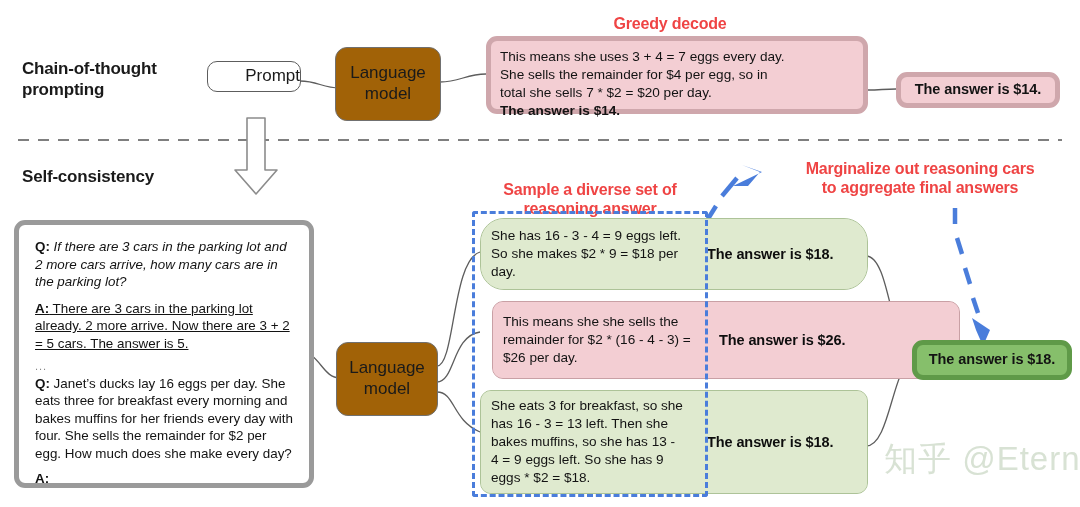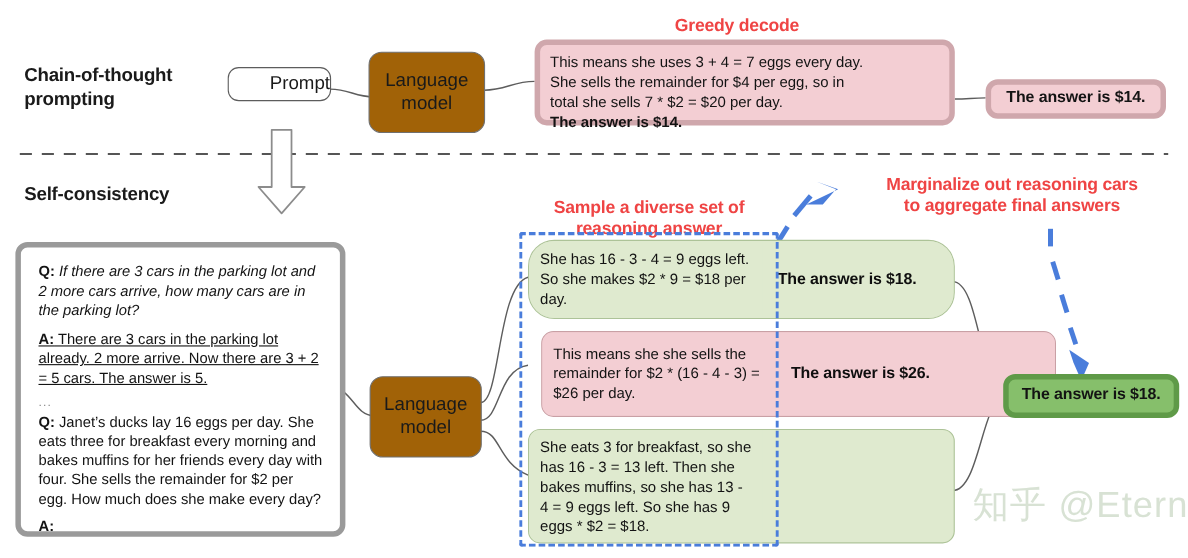--- a/index.html
+++ b/index.html
@@ -243,21 +243,21 @@
   <div class="abs split green" style="left:480px; top:218px; width:388px; height:72px;border-radius:24px;">
     <div class="left" style="width:212px;">She has 16 - 3 - 4 = 9 eggs left. So she makes $2 * 9 = $18 per day.</div>
     <div class="right">The answer is $18.</div>
   </div>
 
   <div class="abs split pink" style="left:480px; top:301px; width:468px; height:78px;margin-left:12px;">
     <div class="left" style="width:212px;">This means she she sells the remainder for $2 * (16 - 4 - 3) = $26 per day.</div>
     <div class="right">The answer is $26.</div>
   </div>
 
-  <div class="abs split green" style="left:480px; top:390px; width:388px; height:104px;flex-direction:column;">
+  <div class="abs split green" style="left:480px; top:390px; width:388px; height:104px;">
     <div class="left" style="width:212px;">She eats 3 for breakfast, so she has 16 - 3 = 13 left. Then she bakes muffins, so she has 13 - 4 = 9 eggs left. So she has 9 eggs * $2 = $18.</div>
     <div class="right">The answer is $18.</div>
   </div>
 
   <div class="abs dashed-blue-rect" style="left:472px; top:211px; width:236px; height:286px;"></div>
 
   <div class="abs bubble greenD ansbox" style="left:912px; top:340px; width:160px; height:40px; justify-content:center;">The answer is $18.</div>
 
   <div class="abs watermark" style="left:884px; top:437px;">知乎 @Eternity</div>
 

